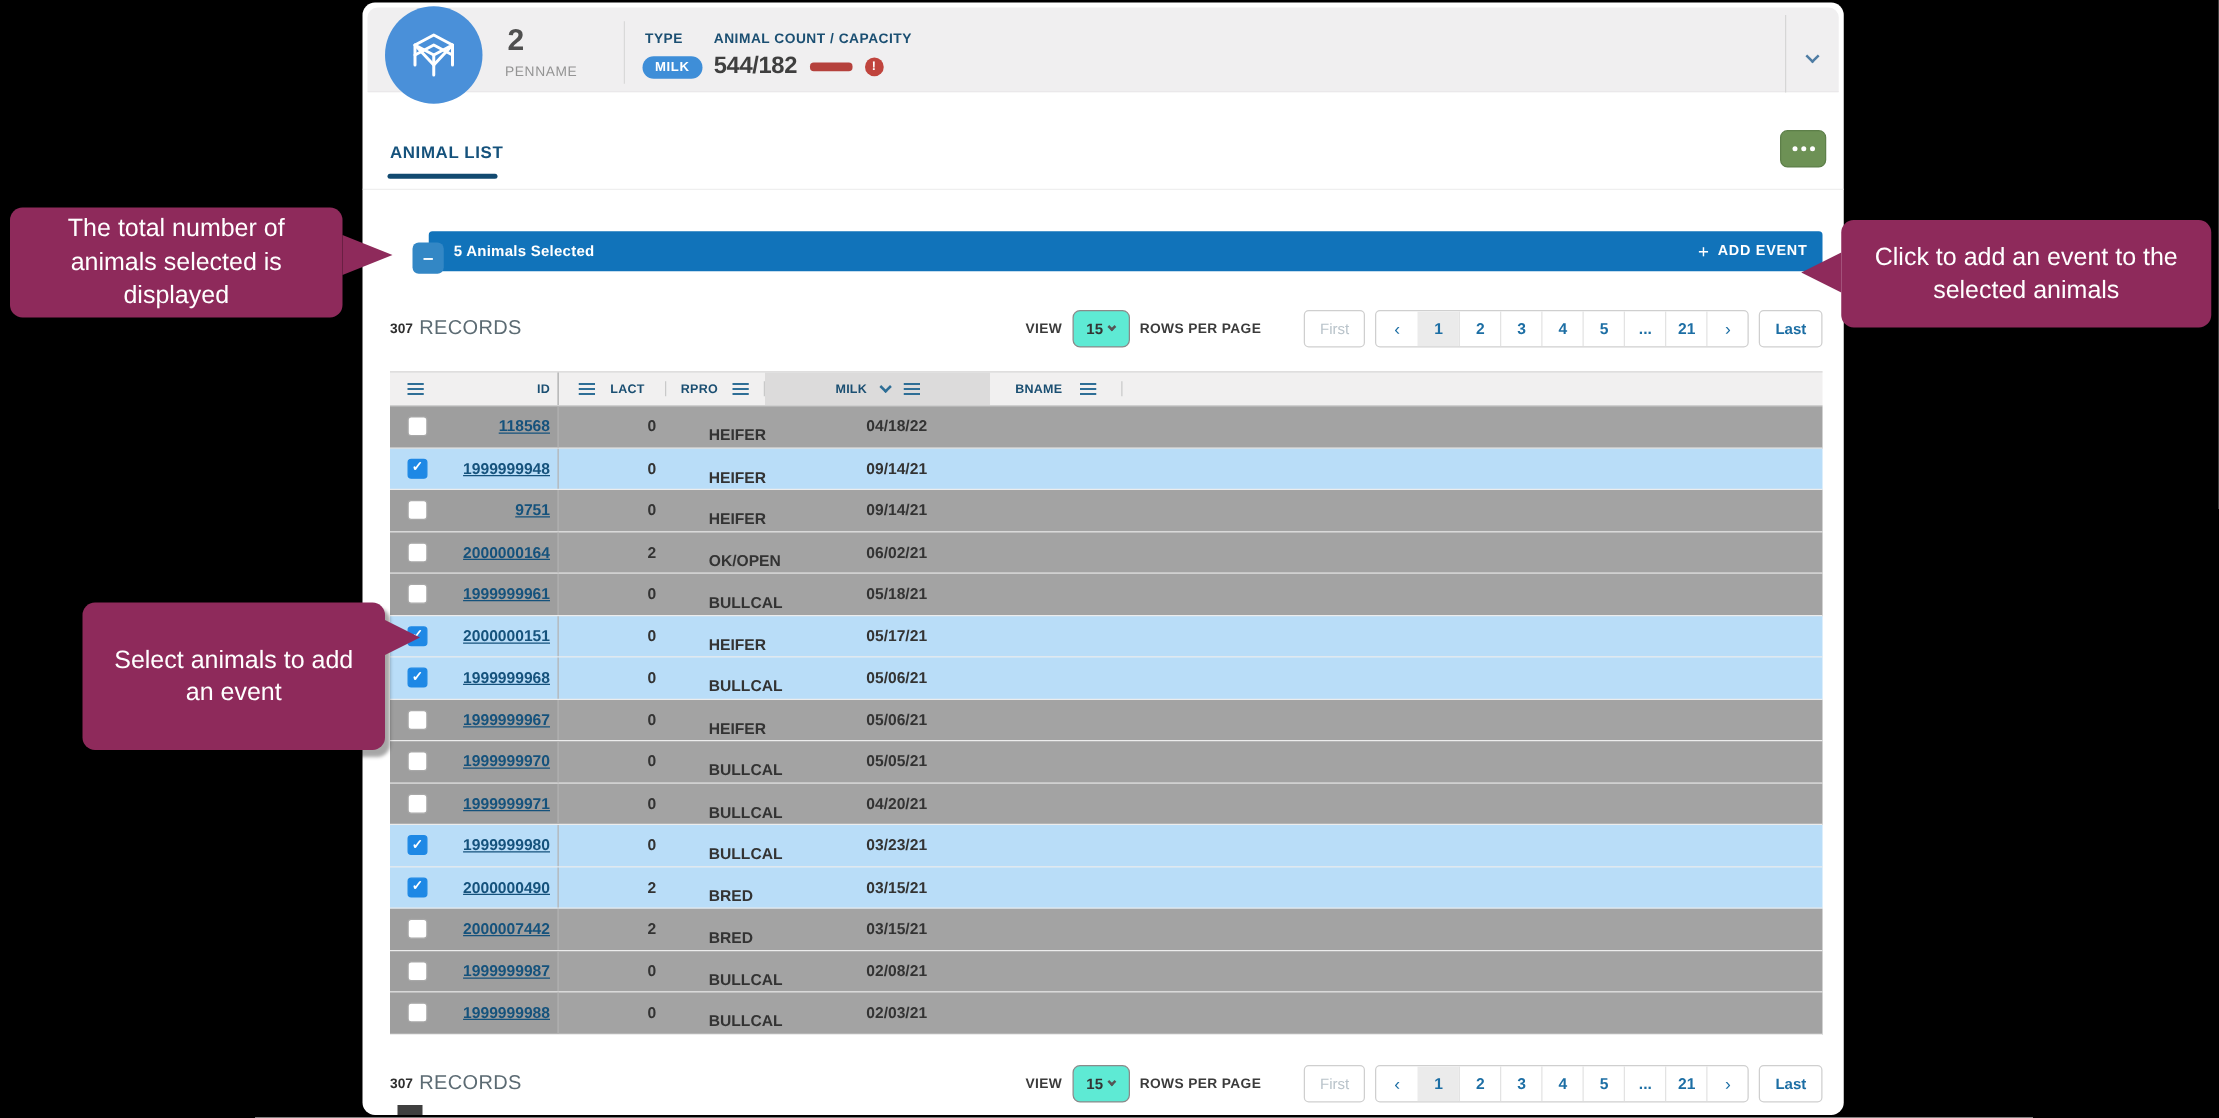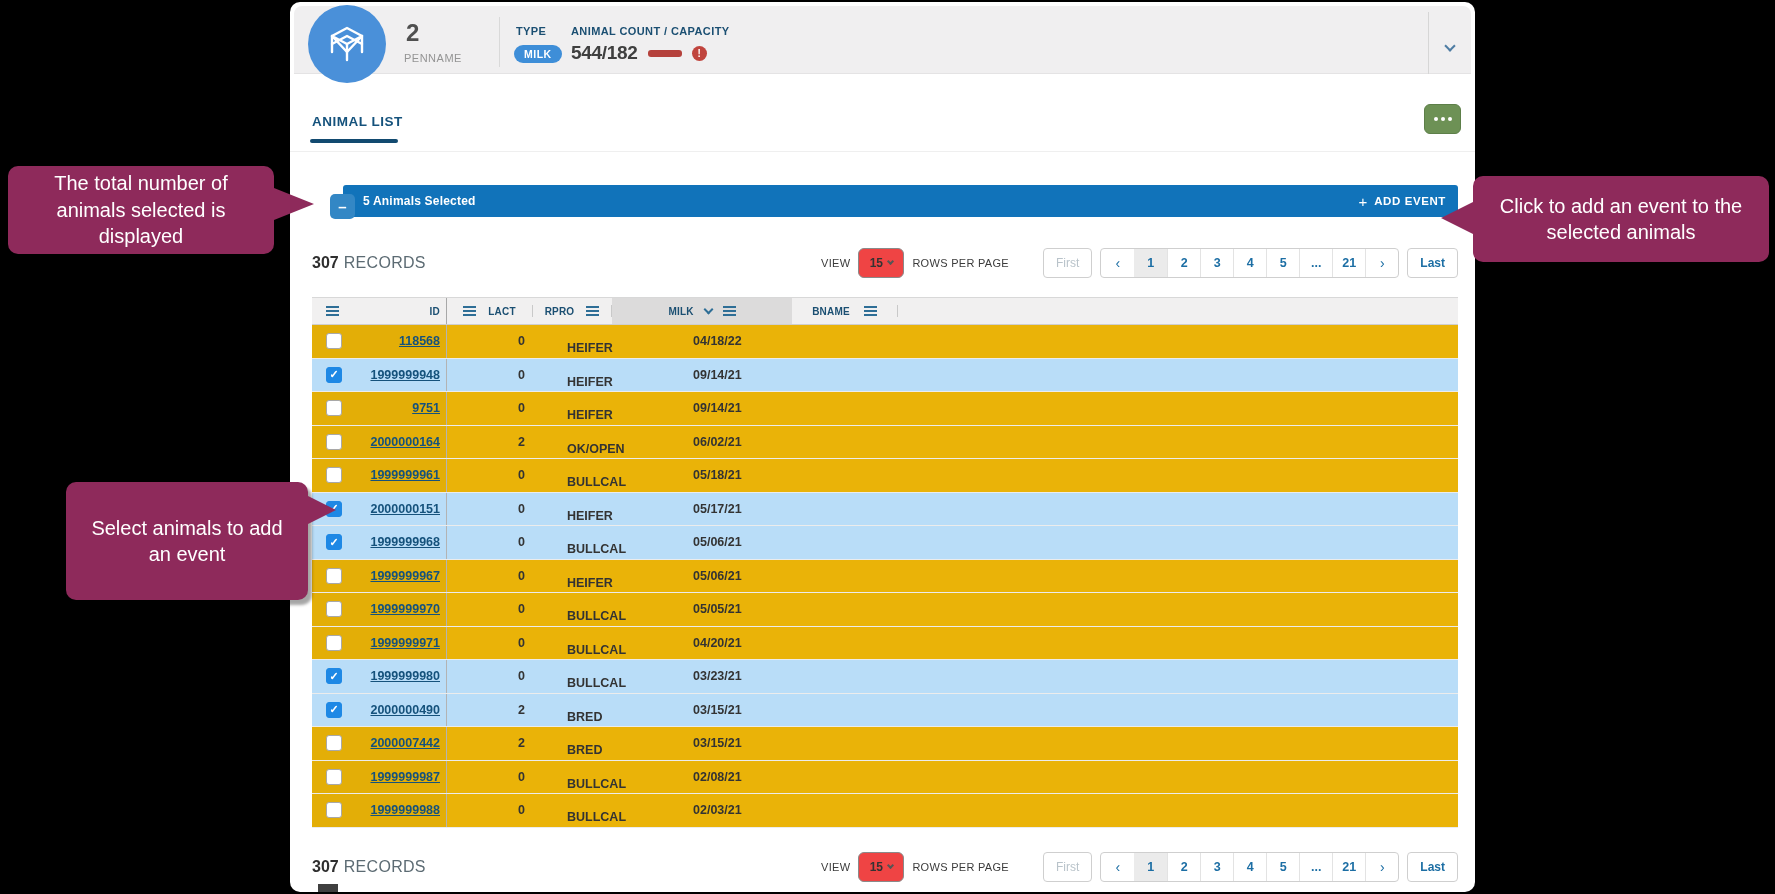--- a/index.html
+++ b/index.html
@@ -56,29 +56,29 @@
   .sel-text { position:absolute; left:20px; top:0; line-height:32px; color:#fff;
               font-size:12px; font-weight:bold; letter-spacing:.2px; }
   .add-event { position:absolute; right:12px; top:0; height:32px; display:flex;
                align-items:center; gap:7px; color:#fff; cursor:pointer; }
   .add-event .plus { font-size:15px; font-weight:normal; }
   .add-event .ae-lbl { font-size:11.5px; font-weight:bold; letter-spacing:.6px; }
 
   
   .records { position:absolute; left:22px; height:30px; display:flex; align-items:center; gap:5px; }
   .records.top { top:246px; } .records.bottom { top:850px; }
-  .rec-count { font-size:16px; font-weight:bold; color:#2f2f2f;text-align:center; }
+  .rec-count { font-size:11px; font-weight:bold; color:#2f2f2f;text-align:center; }
   .rec-lbl { font-size:16px; color:#5c6b73; letter-spacing:.3px; }
 
   .pager { position:absolute; right:17px; height:30px; display:flex; align-items:center; gap:8px; }
   .pager.top { top:246px; } .pager.bottom { top:850px; }
-  .pg-lbl { font-size:11px; font-weight:normal; color:#3b3b3b; letter-spacing:.3px; }
+  .pg-lbl { font-size:11px; font-weight:bold; color:#3b3b3b; letter-spacing:.3px; }
   .pg-rows { margin-right:26px; }
   .pg-select { height:30px; min-width:46px; border:1.5px solid #8a8a8a; border-radius:6px;
-               background:#ef4444; display:flex; align-items:center; justify-content:center;
+               background:#5eead4; display:flex; align-items:center; justify-content:center;
                gap:5px; padding:0 7px; cursor:pointer; }
   .pg-select .val { font-size:12px; font-weight:bold; color:#333; }
   .pg-select .chev { width:5px; height:5px; border-color:#555; margin-top:-3px; }
   .pbtn { height:30px; padding:0 12px; border:1px solid #cfcfcf; border-radius:4px;
           background:#fff; display:flex; align-items:center; font-size:12px; cursor:pointer; }
   .pbtn.disabled { color:#b9c3ca; cursor:default; }
   .pbtn.last { color:#1c6ea4; font-weight:bold; }
   .pgroup { height:30px; border:1px solid #cfcfcf; border-radius:4px; background:#fff;
             display:flex; overflow:hidden; }
   .pcell { width:33px; height:28px; display:flex; align-items:center; justify-content:center;
@@ -102,21 +102,21 @@
   .th-id .lbl { margin-left:auto; }
   .th-lact { width:85px; justify-content:center; gap:12px; }
   .th-rpro { width:78px; justify-content:center; gap:12px; }
   .th-edat { width:180px; background:#dcdbdb; justify-content:center; gap:11px; }
   .th-bname { width:105px; justify-content:center; gap:14px; }
   .th-fill { flex:1; }
   .hsep { width:1px; height:12px; background:#c9c9c9; align-self:center; }
   .sort-chev { width:7px; height:7px; border-right:2px solid #2e6e96; border-bottom:2px solid #2e6e96;
                transform:rotate(45deg) ; margin-top:-4px; }
 
-  .trow { display:flex; height:33.5px; border-bottom:1px solid #ececec; background:#eab308; align-items:stretch; }
+  .trow { display:flex; height:33.5px; border-bottom:1px solid #ececec; background:#a3a3a3; align-items:stretch; }
   .trow.sel { background:#b9ddf8; }
   .cell { display:flex; align-items:center; font-size:12.5px; font-weight:600; color:#333; }
   .c-id { width:135px; padding:0 6px 0 14px; border-right:1px solid #b3b3b3; background:rgba(0,0,0,0.027); }
   .trow.sel .c-id { background:transparent; }
   .cbx { width:16px; height:16px; border:1.5px solid #a8a8a8; border-radius:3px; background:#fff;
          display:flex; align-items:center; justify-content:center; cursor:pointer; flex:0 0 16px; }
   .cbx.on { background:#1e88e5; border-color:#1e88e5; }
   .tick { color:#fff; font-size:11px; font-weight:bold; line-height:1; }
   .idlink { margin-left:auto; color:#15527c; font-weight:bold; text-decoration:underline; cursor:pointer; }
   .c-lact { width:85px; justify-content:flex-end; padding-right:7px; }

